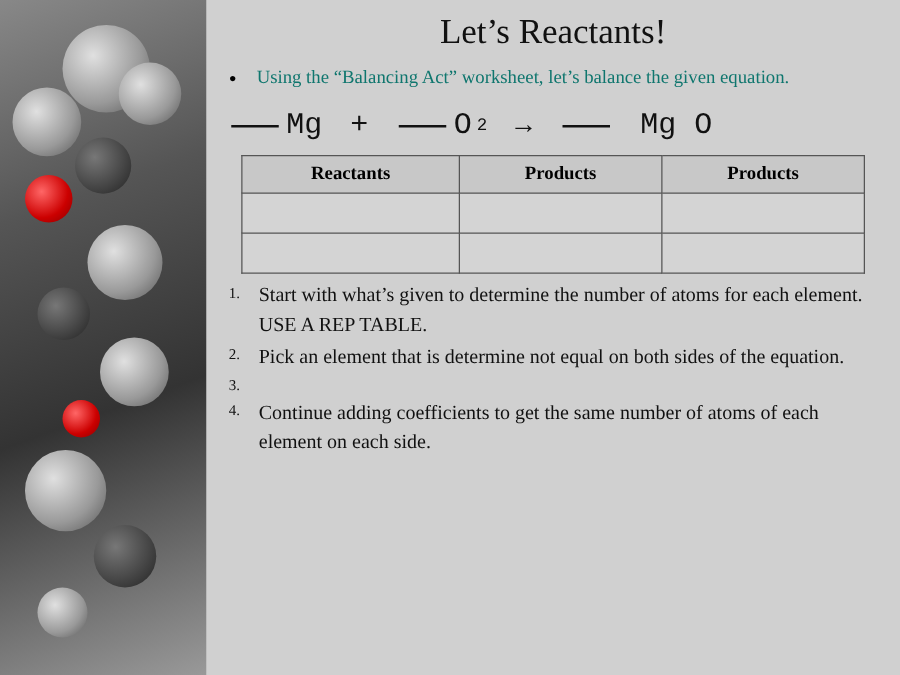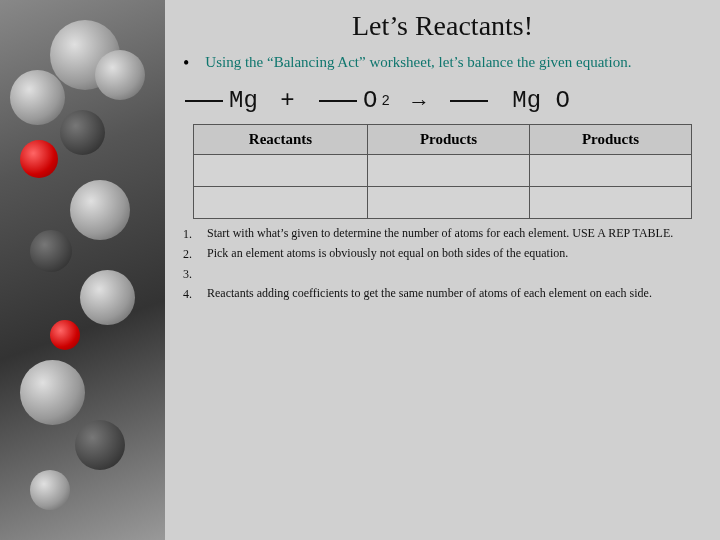--- a/index.html
+++ b/index.html
@@ -137,21 +137,21 @@
       gap: 8px;
       margin-bottom: 2px;
     }
 
     .step-num {
       min-width: 16px;
       font-size: 12px;
     }
 
     .step-text {
-      font-size: 12px;
+      font-size: 16px;
       line-height: 1.45;
     }
   </style>
 </head>
 <body>
 
 <div class="left-image">
 
   <div class="blob" style="width:70px;height:70px;top:20px;left:50px;"></div>
   <div class="blob" style="width:55px;height:55px;top:70px;left:10px;"></div>
@@ -216,24 +216,24 @@
     </table>
   </div>
 
   <div class="steps">
     <div class="step-item">
       <span class="step-num">1.</span>
       <span class="step-text">Start with what’s given to determine the number of atoms for each element. USE A REP TABLE.</span>
     </div>
     <div class="step-item">
       <span class="step-num">2.</span>
-      <span class="step-text">Pick an element atoms is obviously not equal on both sides of the equation.</span>
+      <span class="step-text">Pick an element that is determine not equal on both sides of the equation.</span>
     </div>
     <div class="step-item">
       <span class="step-num">3.</span>
     </div>
     <div class="step-item">
       <span class="step-num">4.</span>
-      <span class="step-text">Reactants adding coefficients to get the same number of atoms of each element on each side.</span>
+      <span class="step-text">Continue adding coefficients to get the same number of atoms of each element on each side.</span>
     </div>
   </div>
 
 </div>
 
 </body></html>

